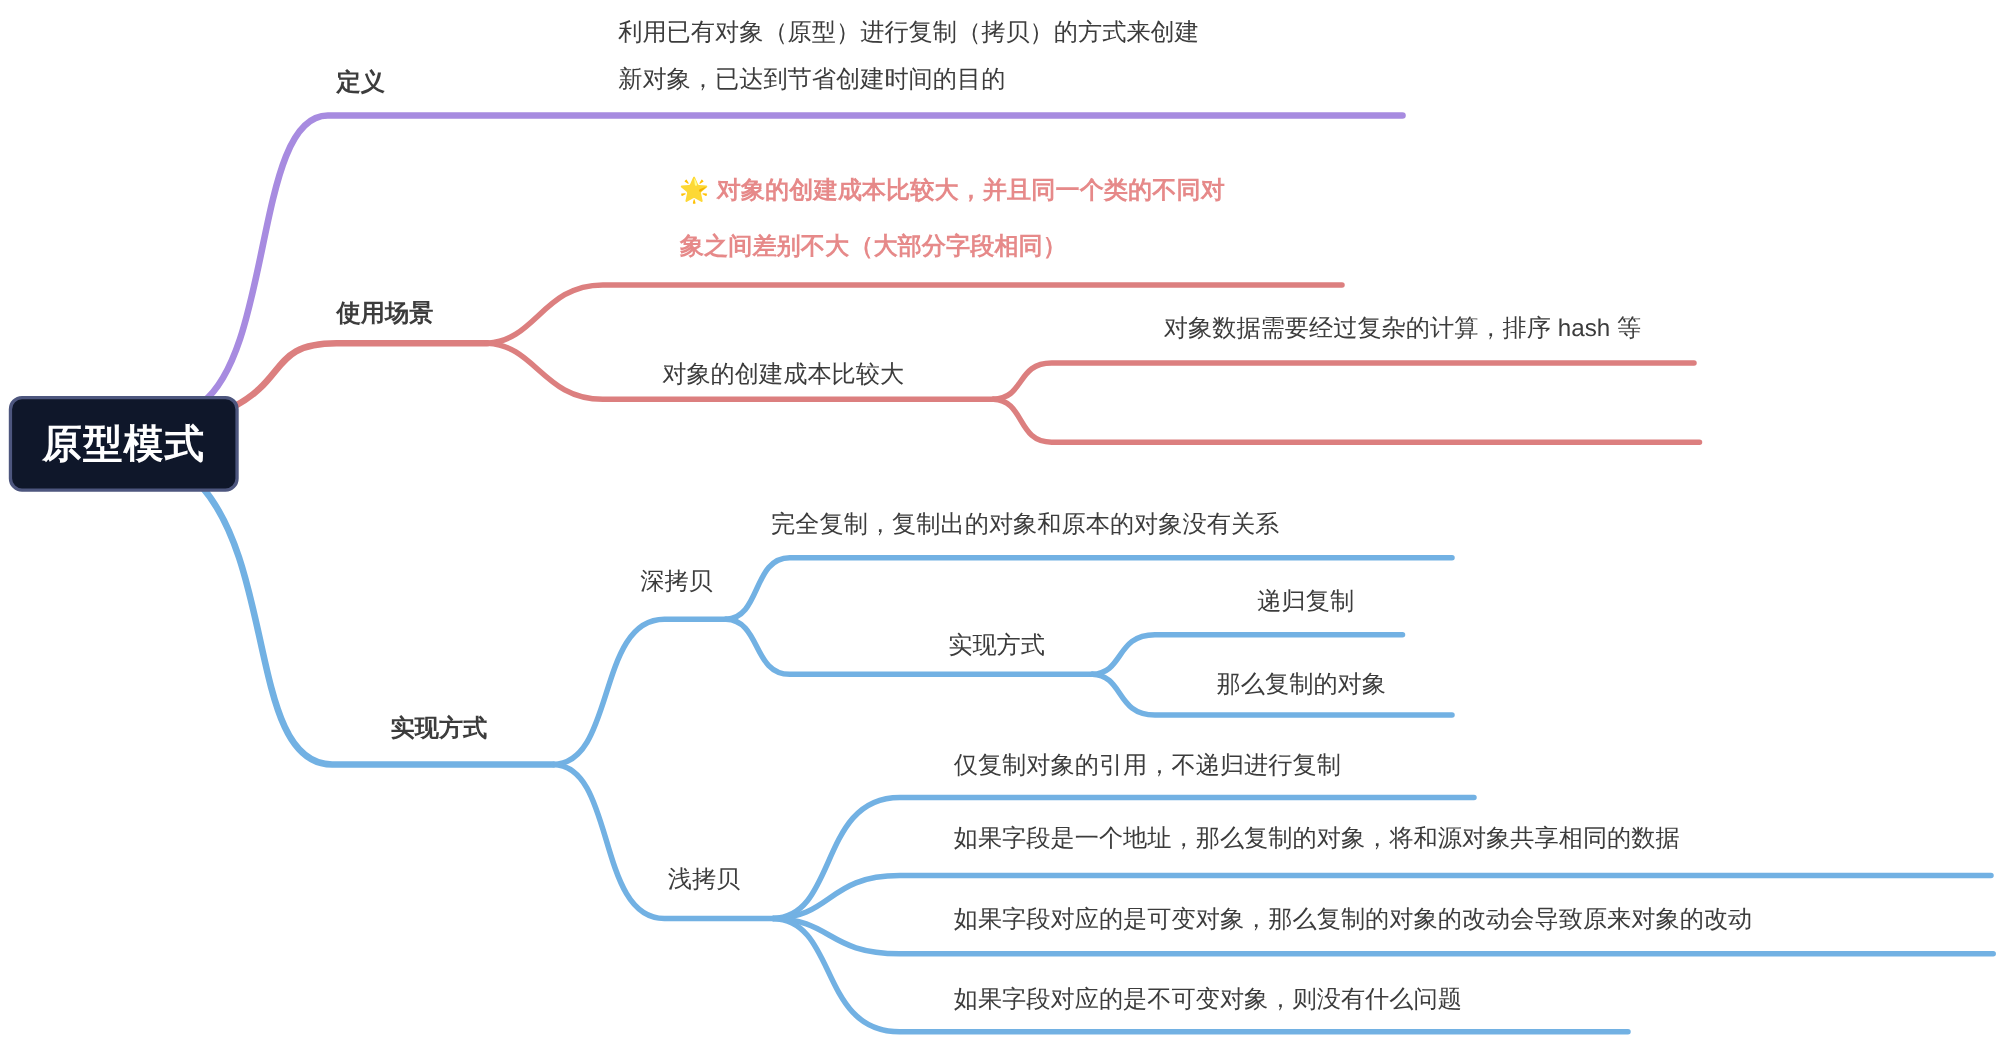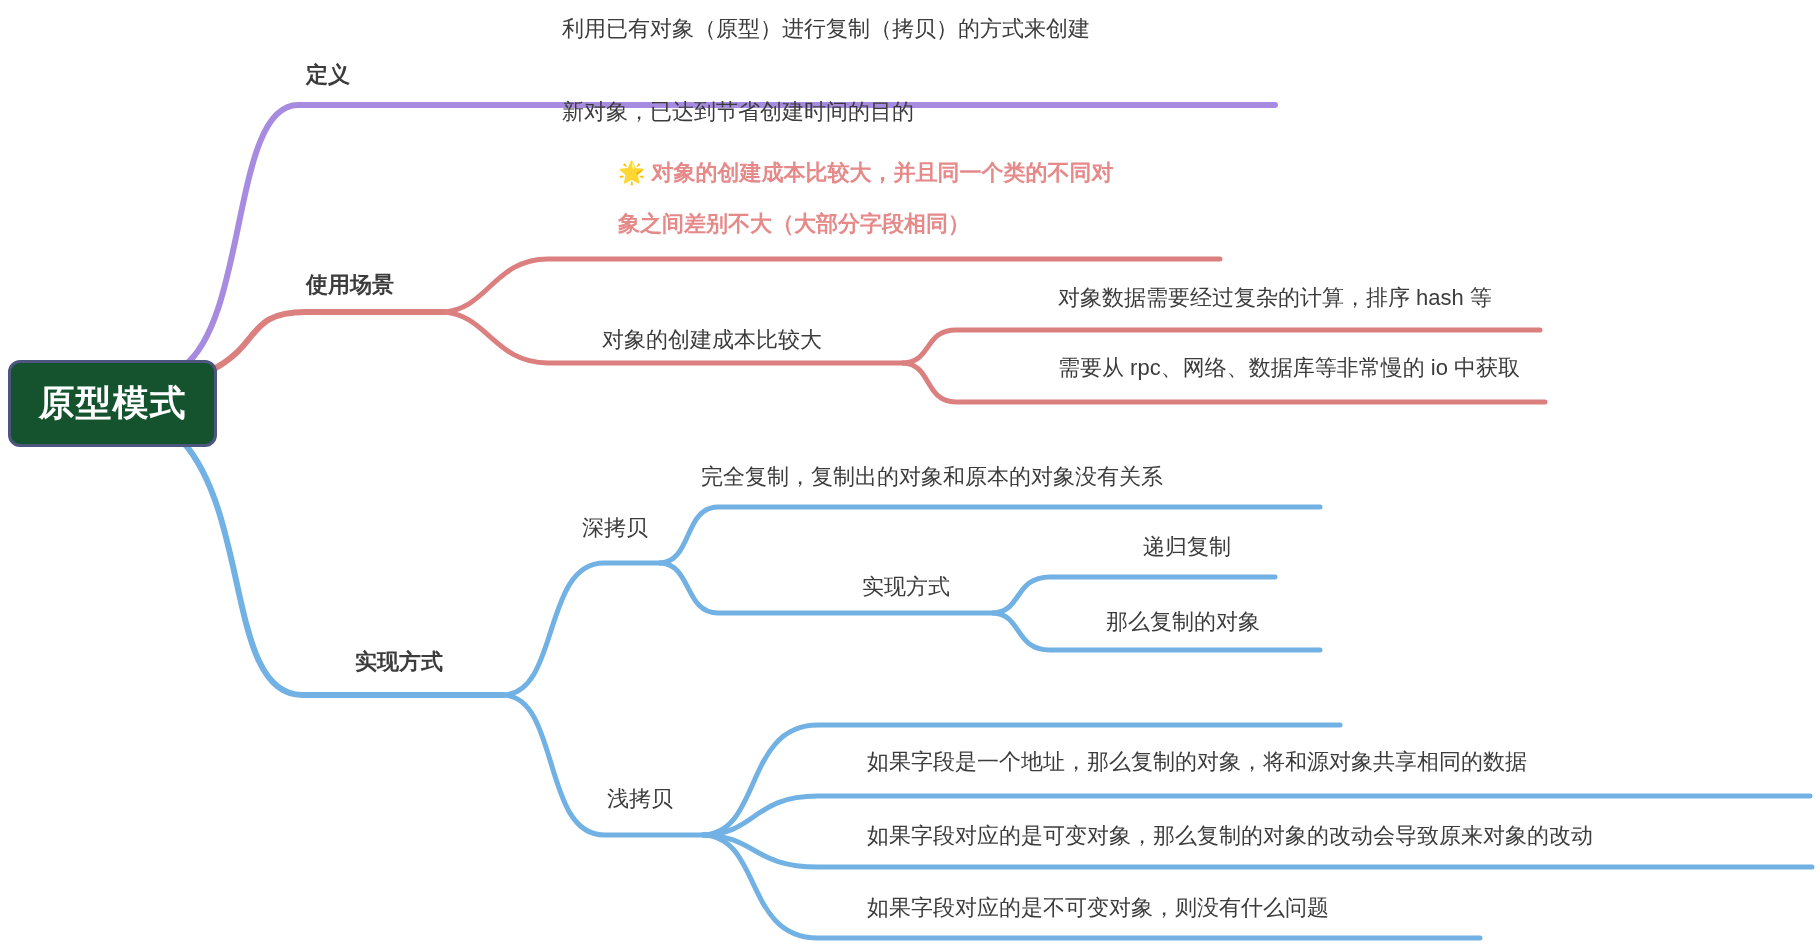--- a/index.html
+++ b/index.html
@@ -17,21 +17,21 @@
     white-space:nowrap;
     font-size:22px;
     color:#3C3C3C;
     line-height:1.15;
   }
   .bold{font-weight:bold;}
   .hl{color:#E68989;font-weight:bold;}
   .root-box{
     position:absolute;
     left:8px;top:360px;width:209px;height:87px;
-    background:#14532d;
+    background:#0f172a;
     border:3px solid #4D567E;
     border-radius:12px;
     box-sizing:border-box;
     display:flex;align-items:center;justify-content:center;
     color:#ffffff;
     font-size:36px;font-weight:bold;
     letter-spacing:1px;
   }
   .purple{stroke:#A78BE0;}
   .red{stroke:#DC7F7F;}
@@ -64,35 +64,35 @@
     <path class="blue limb" d="M 703 835 C 762 833 744 725 818 725 L 1340 725"></path>
     <path class="blue limb" d="M 703 835 C 757 834 752 796 818 796 L 1810 796"></path>
     <path class="blue limb" d="M 703 835 C 757 836 752 867 818 867 L 1812 867"></path>
     <path class="blue limb" d="M 703 835 C 762 837 744 938 818 938 L 1480 938"></path>
   </svg>
 
   <div class="root-box">原型模式</div>
 
   <div class="node bold" style="left:306px;top:62px;">定义</div>
   <div class="node" style="left:562px;top:16px;">利用已有对象（原型）进行复制（拷贝）的方式来创建</div>
-  <div class="node" style="left:562px;top:59px;margin-top:40px;">新对象，已达到节省创建时间的目的</div>
+  <div class="node" style="left:562px;top:59px;">新对象，已达到节省创建时间的目的</div>
 
   <div class="node bold" style="left:306px;top:272px;">使用场景</div>
   <div class="node hl" style="left:618px;top:160px;">🌟 对象的创建成本比较大，并且同一个类的不同对</div>
   <div class="node hl" style="left:618px;top:211px;">象之间差别不大（大部分字段相同）</div>
   <div class="node" style="left:1058px;top:285px;">对象数据需要经过复杂的计算，排序 hash 等</div>
   <div class="node" style="left:602px;top:327px;">对象的创建成本比较大</div>
-  <div class="node" style="left:1058px;top:355px;">需要从 rpc、网络、数据库等非常慢的 io 中获取</div>
 
   <div class="node bold" style="left:355px;top:649px;">实现方式</div>
 
   <div class="node" style="left:582px;top:515px;">深拷贝</div>
   <div class="node" style="left:701px;top:464px;">完全复制，复制出的对象和原本的对象没有关系</div>
   <div class="node" style="left:862px;top:574px;">实现方式</div>
   <div class="node" style="left:1143px;top:534px;">递归复制</div>
   <div class="node" style="left:1106px;top:609px;">那么复制的对象</div>
 
   <div class="node" style="left:607px;top:786px;">浅拷贝</div>
+  <div class="node" style="left:867px;top:683px;">仅复制对象的引用，不递归进行复制</div>
   <div class="node" style="left:867px;top:749px;">如果字段是一个地址，那么复制的对象，将和源对象共享相同的数据</div>
   <div class="node" style="left:867px;top:823px;">如果字段对应的是可变对象，那么复制的对象的改动会导致原来对象的改动</div>
   <div class="node" style="left:867px;top:895px;">如果字段对应的是不可变对象，则没有什么问题</div>
 
 </div>
 
 </body></html>

